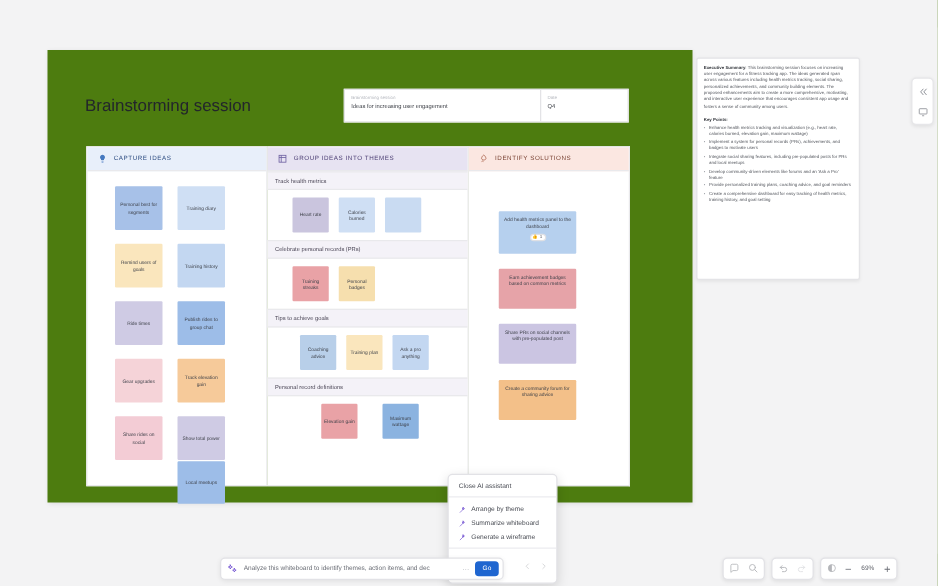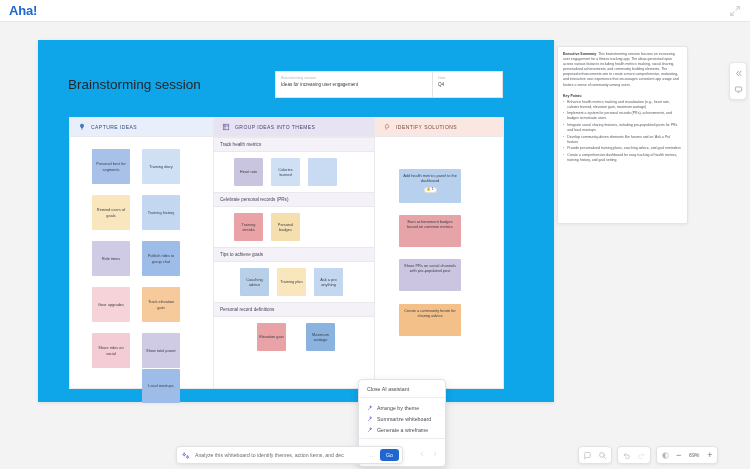--- a/index.html
+++ b/index.html
@@ -36,21 +36,21 @@
     display: flex; align-items: center; justify-content: center;
   }
   .tool.active { background: #e4ecfa; }
   .tool svg { width: 11px; height: 11px; }
 
   
   .canvas { position: absolute; left: 0; top: 22px; width: 750px; height: 421px; background: #f3f3f4; }
 
   .board {
     position: absolute; left: 38px; top: 18px; width: 516px; height: 362px;
-    background: #0ea5e9; box-shadow: 0 1px 4px rgba(0,0,0,.09);
+    background: #4d7c0f; box-shadow: 0 1px 4px rgba(0,0,0,.09);
   }
   .board-title {
     position: absolute; left: 30px; top: 37px; font-size: 13.5px; color: #23262b;
   }
 
   
   .mini-table {
     position: absolute; left: 237px; top: 31px; width: 228px; height: 27px;
     border: 1px solid #e3e3e6; display: flex; background: #fff;
   }
@@ -175,30 +175,20 @@
   }
   .brgroup svg { width: 9px; height: 9px; opacity: .5; }
   .zoom-val { font-size: 5.2px; color: #5c5f67; min-width: 14px; text-align: center; }
   .zsign { font-size: 9px; color: #6b6e76; line-height: 9px; }
 </style>
 </head>
 <body>
 
 <div id="app">
 
-  <div class="topbar">
-    <div class="aha-logo">Aha!</div>
-    <div class="topbar-right">
-      <span class="tb-icon">
-        <svg viewBox="0 0 16 16" fill="none" stroke="#9b9ea4" stroke-width="1.3" stroke-linecap="round">
-          <path d="M10 3h3v3M6 13H3v-3M13 3l-4 4M3 13l4-4"></path>
-        </svg>
-      </span>
-    </div>
-  </div>
 
   <div class="lefttool">
     <div class="tool active">
       <svg viewBox="0 0 16 16" fill="none" stroke="#2d5fa8" stroke-width="1.2" stroke-linejoin="round">
           <path d="M4 2l8 6-3.5.8L10.5 13 8.8 13.7 7 9.6 4 12z"></path>
         </svg>
     </div>
     <div class="tool">
       <svg viewBox="0 0 16 16" fill="none" stroke="#5c5f67" stroke-width="1.2" stroke-linecap="round">
           <path d="M3 3h10M8 3v10M5.5 13h5"></path>

